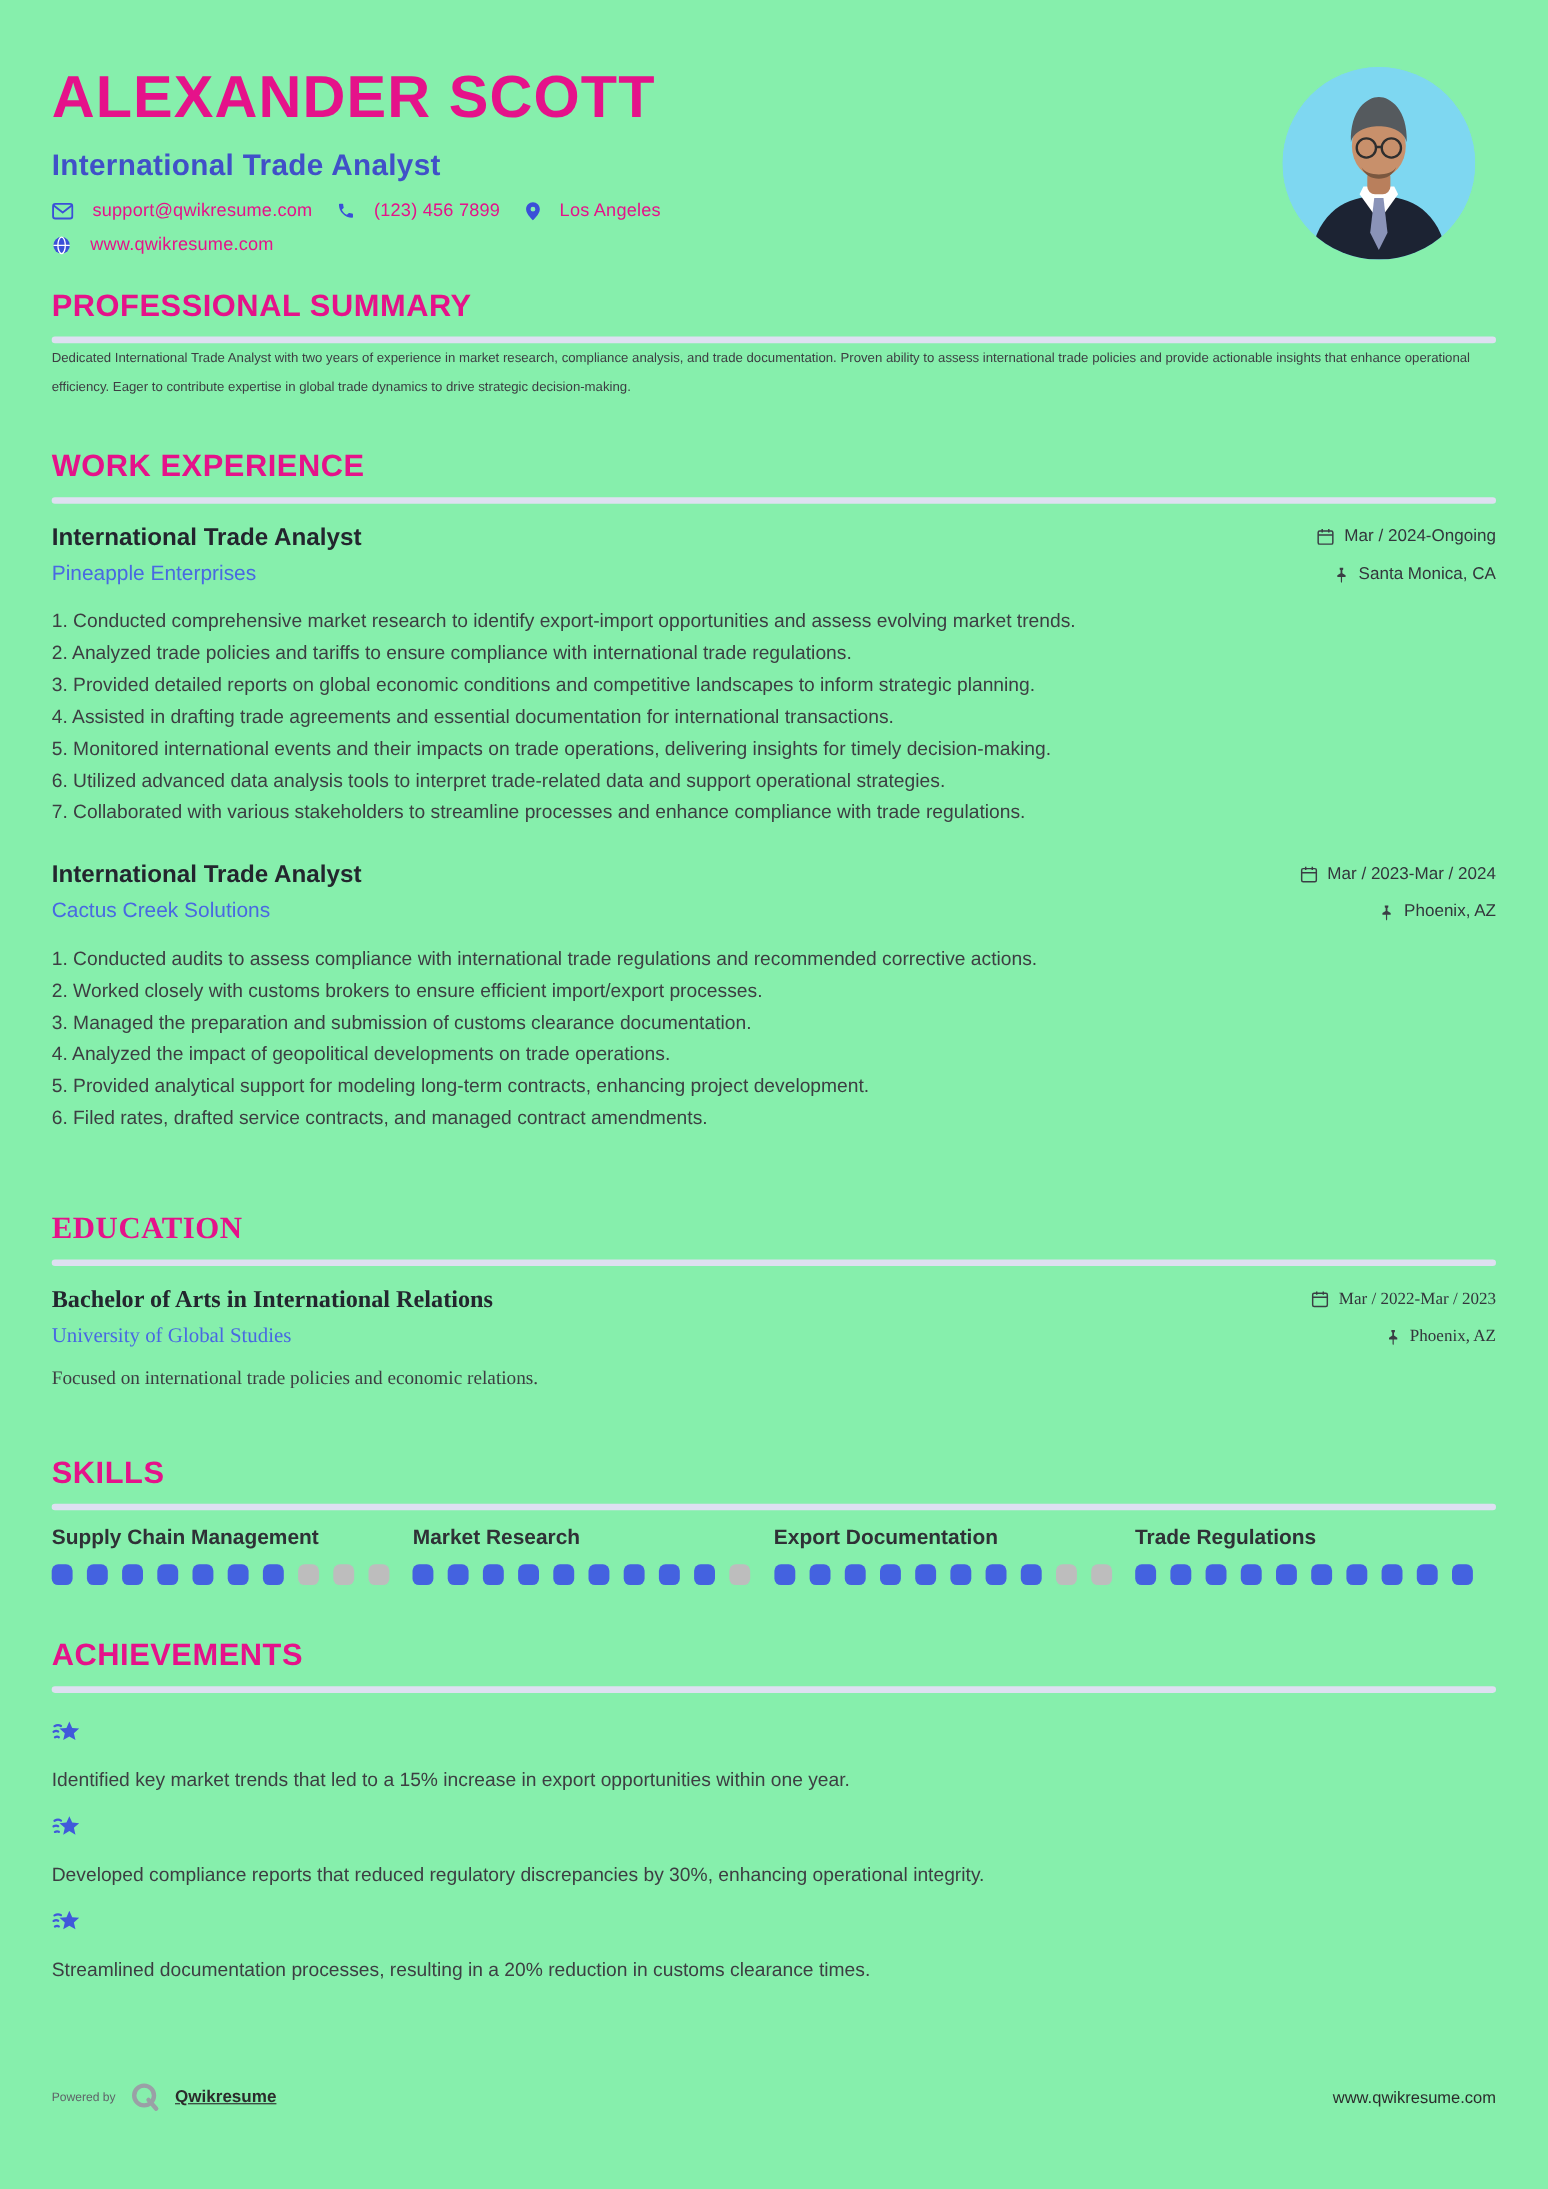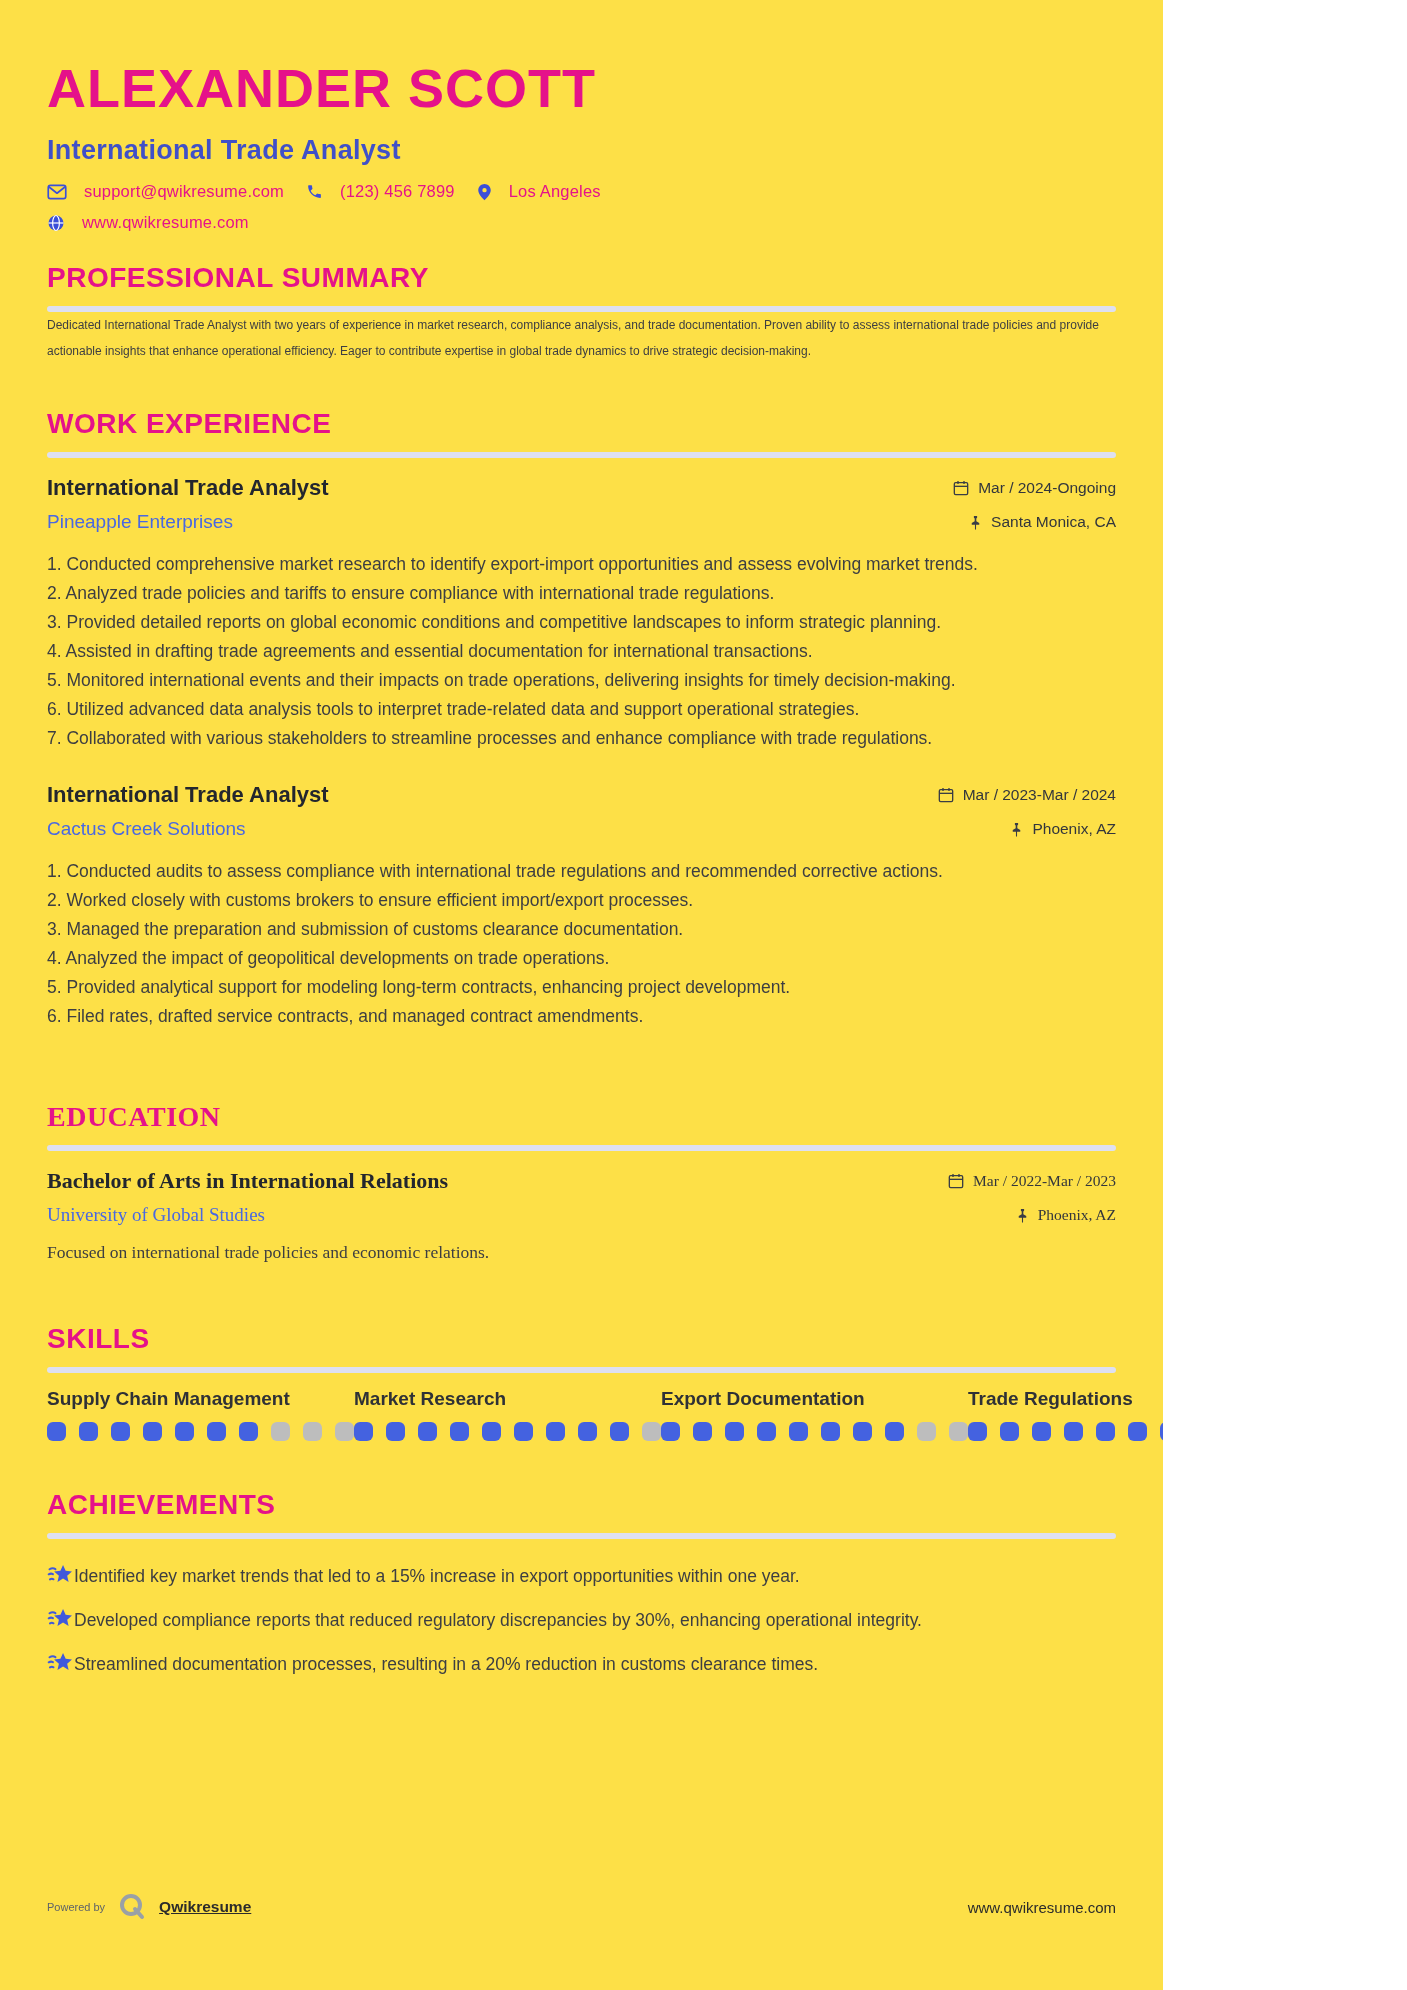--- a/index.html
+++ b/index.html
@@ -3,21 +3,21 @@
 <meta charset="utf-8">
 <style>
   :root{
     --pink:#e5128a; --blue-violet:#4050c8; --link-blue:#4968e2; --icon-blue:#3b4fd8;
     --dot-blue:#4462e0; --dot-gray:#bdbdbd; --divider:#dee0f1; --photo-bg:#7ed7f1;
     --text:#3d3e42; --heading-dark:#23262e; --meta:#33363c; --footer-gray:#5f6368;
   }
   *{box-sizing:border-box;margin:0;padding:0;}
   html,body{background:#fff;}
   body{width:1407px;height:1990px;font-family:"Liberation Sans","DejaVu Sans",sans-serif;}
-  .page{position:relative;width:1163px;height:1990px;background:#fde047;overflow:hidden;}
+  .page{position:relative;width:1407px;height:1990px;background:#86efac;overflow:hidden;}
   .content{padding:56px 47px 0 47px;}
 
   
   .name{font-size:54px;line-height:64px;font-weight:bold;letter-spacing:1px;color:var(--pink);}
   .subtitle{margin-top:14px;font-size:27px;line-height:32px;font-weight:bold;color:var(--blue-violet);letter-spacing:.3px;}
   .contact-row{margin-top:16px;display:flex;align-items:center;gap:22px;}
   .contact-row.row2{margin-top:12px;}
   .citem{display:flex;align-items:center;gap:17px;}
   .ctext{font-size:16.5px;font-weight:500;color:var(--pink);text-decoration:none;letter-spacing:.2px;}
   .icon{display:inline-flex;flex:none;}
@@ -51,21 +51,21 @@
 
   
   .skills-grid{margin-top:14px;display:grid;grid-template-columns:repeat(4,1fr);}
   .skill-name{font-size:19px;line-height:24px;font-weight:700;color:#2f3136;}
   .dots{margin-top:11px;display:flex;gap:13px;}
   .dot{width:19px;height:19px;border-radius:6px;background:var(--dot-gray);}
   .dot.on{background:var(--dot-blue);}
 
   
   .ach-list{margin-top:24px;display:flex;flex-direction:column;gap:18px;}
-  .ach{display:flex;}
+  .ach{display:flex;gap:16px;flex-direction:column;}
   .ach-text{font-size:17.5px;line-height:26px;color:var(--text);}
 
   
   footer{position:absolute;left:47px;right:47px;top:1892px;display:flex;justify-content:space-between;align-items:center;}
   .f-left{display:flex;align-items:center;gap:12px;}
   .powered{font-size:11px;color:var(--footer-gray);}
   .brand{font-size:15.5px;font-weight:bold;color:#2b2b2b;}
   .f-right{font-size:15px;color:#2b2b2b;}
 </style>
 </head>

